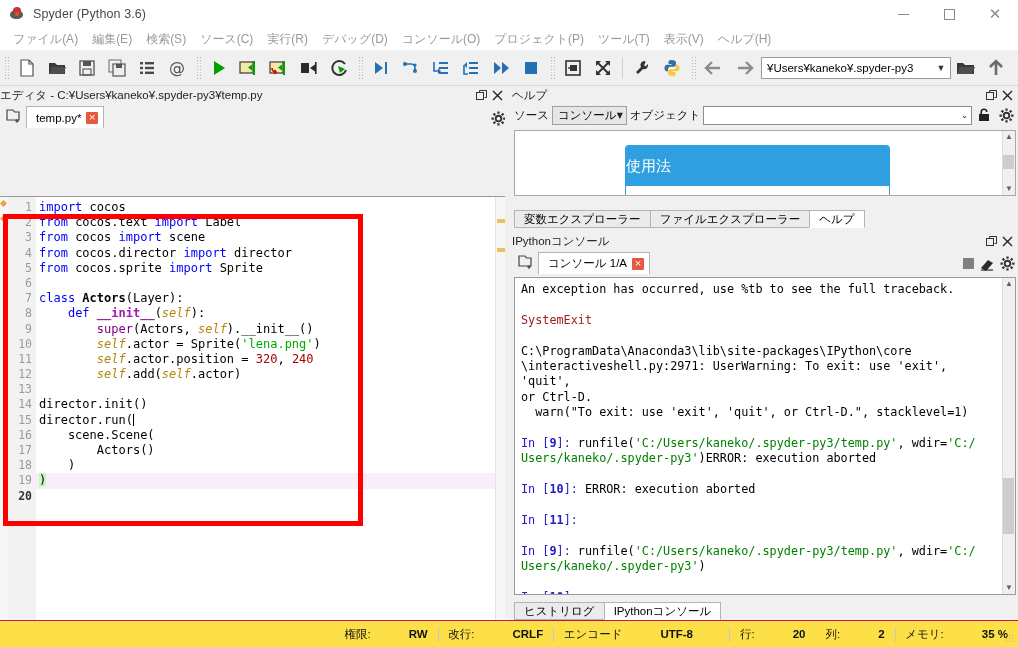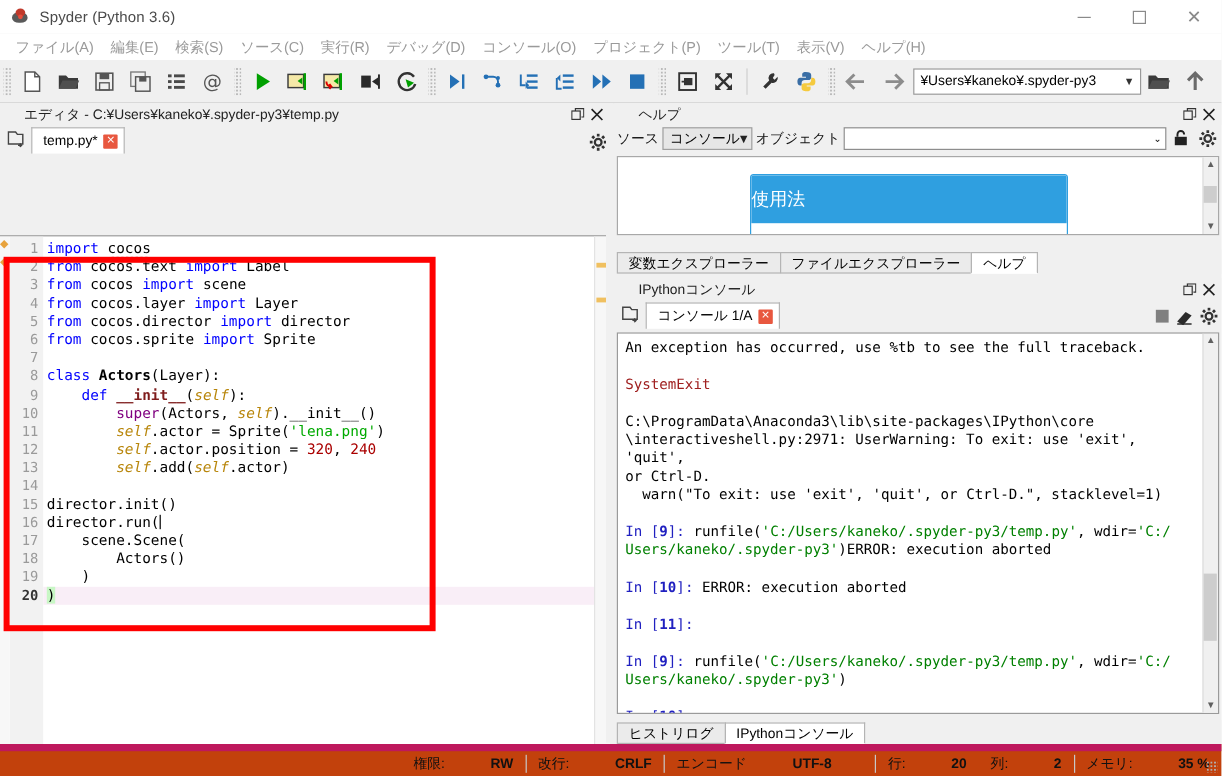--- a/index.html
+++ b/index.html
@@ -76,21 +76,21 @@
     width: 190px; height: 22px; background: #fff; border: 1px solid #999;
     display: flex; align-items: center; padding: 0 2px 0 5px; font-size: 11.5px;
     margin-left: 2px;
   }
   .pathbox .ptext { flex: 1; overflow: hidden; white-space: nowrap; }
   .pathbox .pcar { width: 14px; text-align: center; color: #333; font-size: 9px; }
 
   
   .panel-title {
     height: 18px; background: #f0f0f0; display: flex; align-items: center;
-    font-size: 11.5px; color: #222; padding-left: 20px;
+    font-size: 11.5px; color: #222; padding-left: 0;
   }
   .panel-title .ptitle { flex: 1; }
   .panel-title .picon { width: 16px; text-align: center; color: #333; font-size: 11px; }
 
   
   .editor-pane { position: absolute; left: 0; top: 86px; width: 508px; height: 533px; background: #f0f0f0; }
   .ed-tabsrow { height: 24px; display: flex; align-items: flex-end; background: #f0f0f0; position: relative; }
   .ed-browse { width: 26px; height: 24px; display: flex; align-items: center; justify-content: center; }
   .ed-tab {
     height: 22px; background: #fff; border: 1px solid #b4b4b4; border-bottom: none;
@@ -120,21 +120,21 @@
   }
   .ed-scroll {
     width: 13px; background: #f7f7f7; border-left: 1px solid #e3e3e3; position: relative;
   }
   .codeline { height: 15.2px; line-height: 15.2px; white-space: pre; padding-left: 3px; }
   .codeline.cur { background: #f9eef7; }
   .gline { height: 15.2px; line-height: 15.2px; }
   .gline.cur { color: #333; font-weight: bold; }
   .kw { color: #0000ff; }
   .cls-name { color: #000; font-weight: bold; }
-  .def-name { color: #7f1d1d; font-weight: bold; margin-top: 24px; }
+  .def-name { color: #a21caf; font-weight: bold; margin-top: 24px; }
   .slf { color: #b8860b; font-style: italic; }
   .str { color: #00aa00; }
   .num { color: #aa0000; }
   .bi { color: #800080; }
   .plain { color: #000; }
   .misspell { border-bottom: 2px dotted #d08080; }
   .paren-hl { background: #c8f7c5; }
   .caret { display: inline-block; width: 1px; height: 12px; background: #000; vertical-align: -2px; }
 
   
@@ -198,21 +198,21 @@
   }
   .c-blk { color: #000; }
   .c-red { color: #a02020; }
   .c-in { color: #2020c0; }
   .c-inb { color: #2020c0; font-weight: bold; }
   .c-grn { color: #008000; }
 
   
   .statusbar {
     position: absolute; left: 0; top: 620px; width: 1018px; height: 27px;
-    background: #c2410c; border-top: 6px solid #be185d;
+    background: #fde047; border-top: 1px solid #be185d;
     display: flex; align-items: center; font-size: 11.5px; color: #111;
   }
   .st-item { display: flex; align-items: center; gap: 4px; padding: 0 10px; white-space: nowrap; }
   .st-val { font-weight: bold; margin-left: 34px; }
   .st-sep { width: 1px; height: 15px; background: #c8c8c8; }
   .st-grip {
     position: absolute; right: 3px; bottom: 3px; width: 10px; height: 10px;
     background-image: radial-gradient(circle, #b0b0b0 1px, transparent 1px);
     background-size: 3px 3px;
   }
@@ -513,21 +513,20 @@
           <div class="gline">16</div>
           <div class="gline">17</div>
           <div class="gline">18</div>
           <div class="gline">19</div>
           <div class="gline cur">20</div>
         </div>
       <div class="ed-code">
           <div class="codeline"><span class="kw">import</span><span class="plain"> </span><span class="misspell">cocos</span></div>
           <div class="codeline"><span class="kw">from</span><span class="plain"> cocos.text </span><span class="kw">import</span><span class="plain"> Label</span></div>
           <div class="codeline"><span class="kw">from</span><span class="plain"> cocos </span><span class="kw">import</span><span class="plain"> scene</span></div>
-          <div class="codeline"><span class="kw">from</span><span class="plain"> cocos.layer </span><span class="kw">import</span><span class="plain"> Layer</span></div>
           <div class="codeline"><span class="kw">from</span><span class="plain"> cocos.director </span><span class="kw">import</span><span class="plain"> director</span></div>
           <div class="codeline"><span class="kw">from</span><span class="plain"> cocos.sprite </span><span class="kw">import</span><span class="plain"> Sprite</span></div>
           <div class="codeline">&nbsp;</div>
           <div class="codeline"><span class="kw">class</span><span class="plain"> </span><span class="cls-name">Actors</span><span class="plain">(Layer):</span></div>
           <div class="codeline"><span class="plain">    </span><span class="kw">def</span><span class="plain"> </span><span class="def-name">__init__</span><span class="plain">(</span><span class="slf">self</span><span class="plain">):</span></div>
           <div class="codeline"><span class="plain">        </span><span class="bi">super</span><span class="plain">(Actors, </span><span class="slf">self</span><span class="plain">).__init__()</span></div>
           <div class="codeline"><span class="plain">        </span><span class="slf">self</span><span class="plain">.actor = Sprite(</span><span class="str">'lena.png'</span><span class="plain">)</span></div>
           <div class="codeline"><span class="plain">        </span><span class="slf">self</span><span class="plain">.actor.position = </span><span class="num">320</span><span class="plain">, </span><span class="num">240</span></div>
           <div class="codeline"><span class="plain">        </span><span class="slf">self</span><span class="plain">.add(</span><span class="slf">self</span><span class="plain">.actor)</span></div>
           <div class="codeline">&nbsp;</div>

